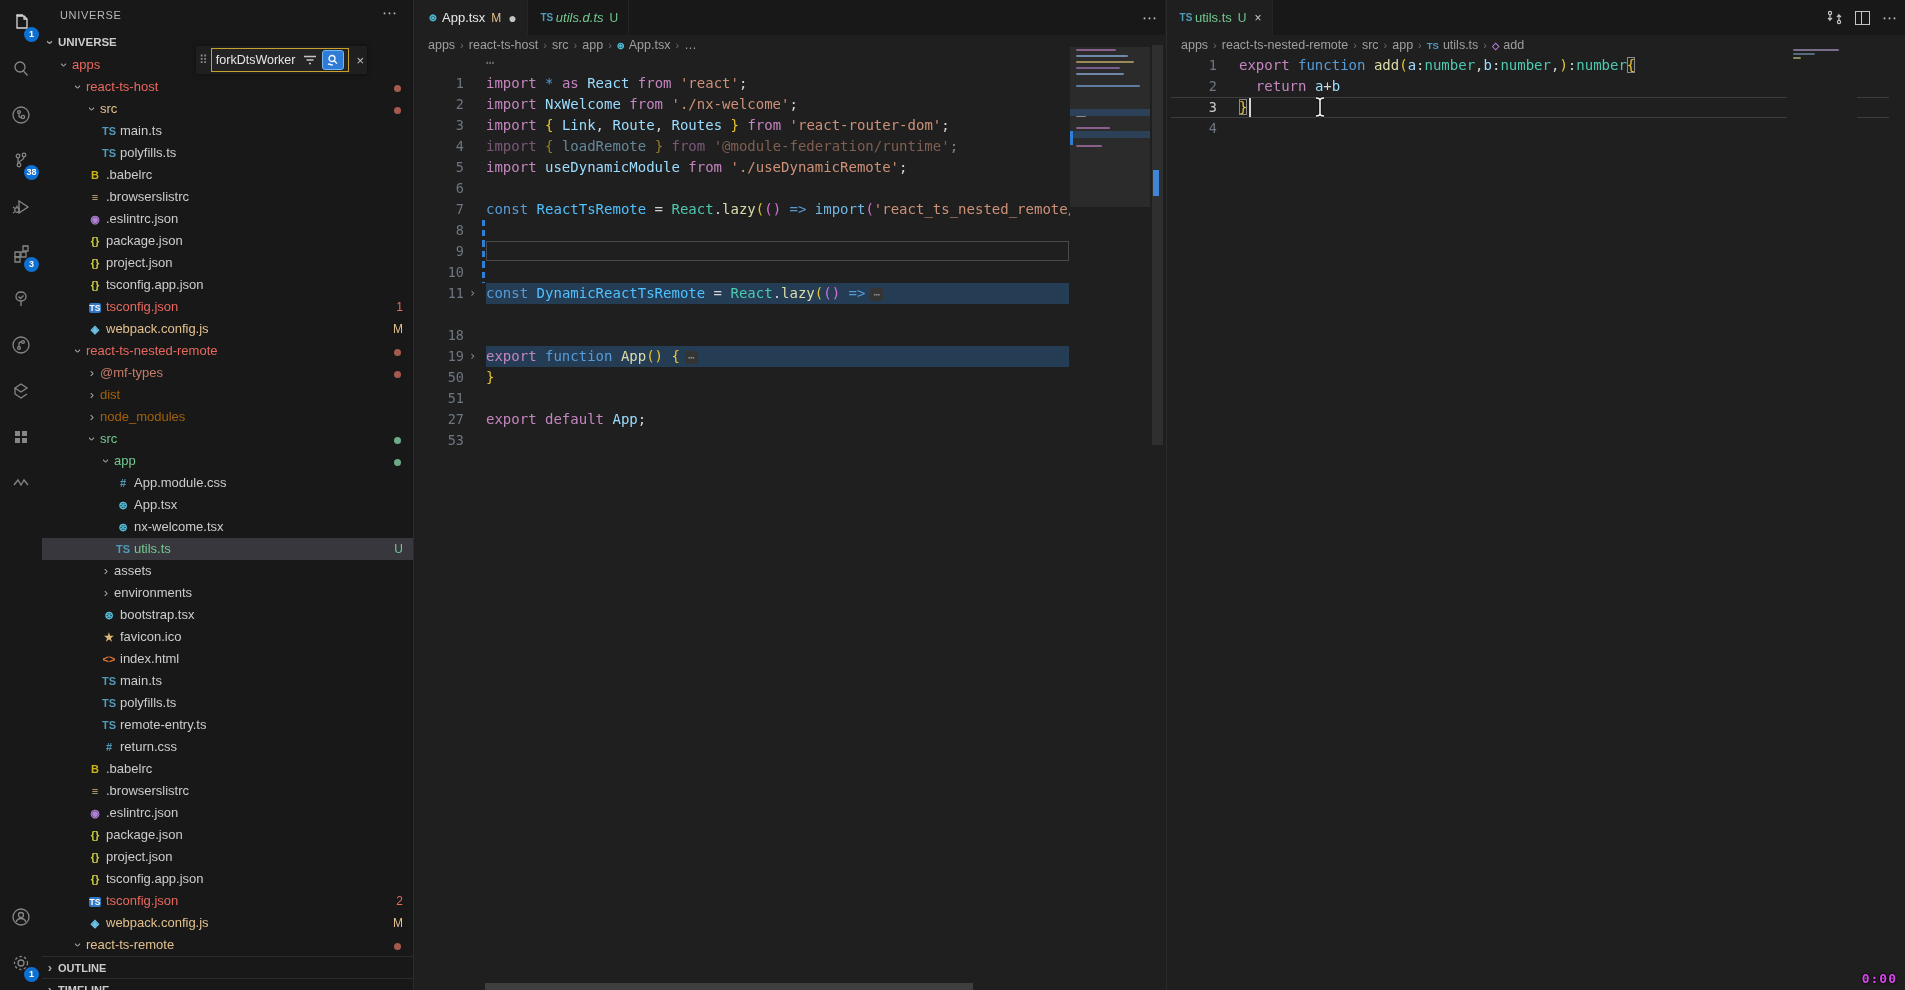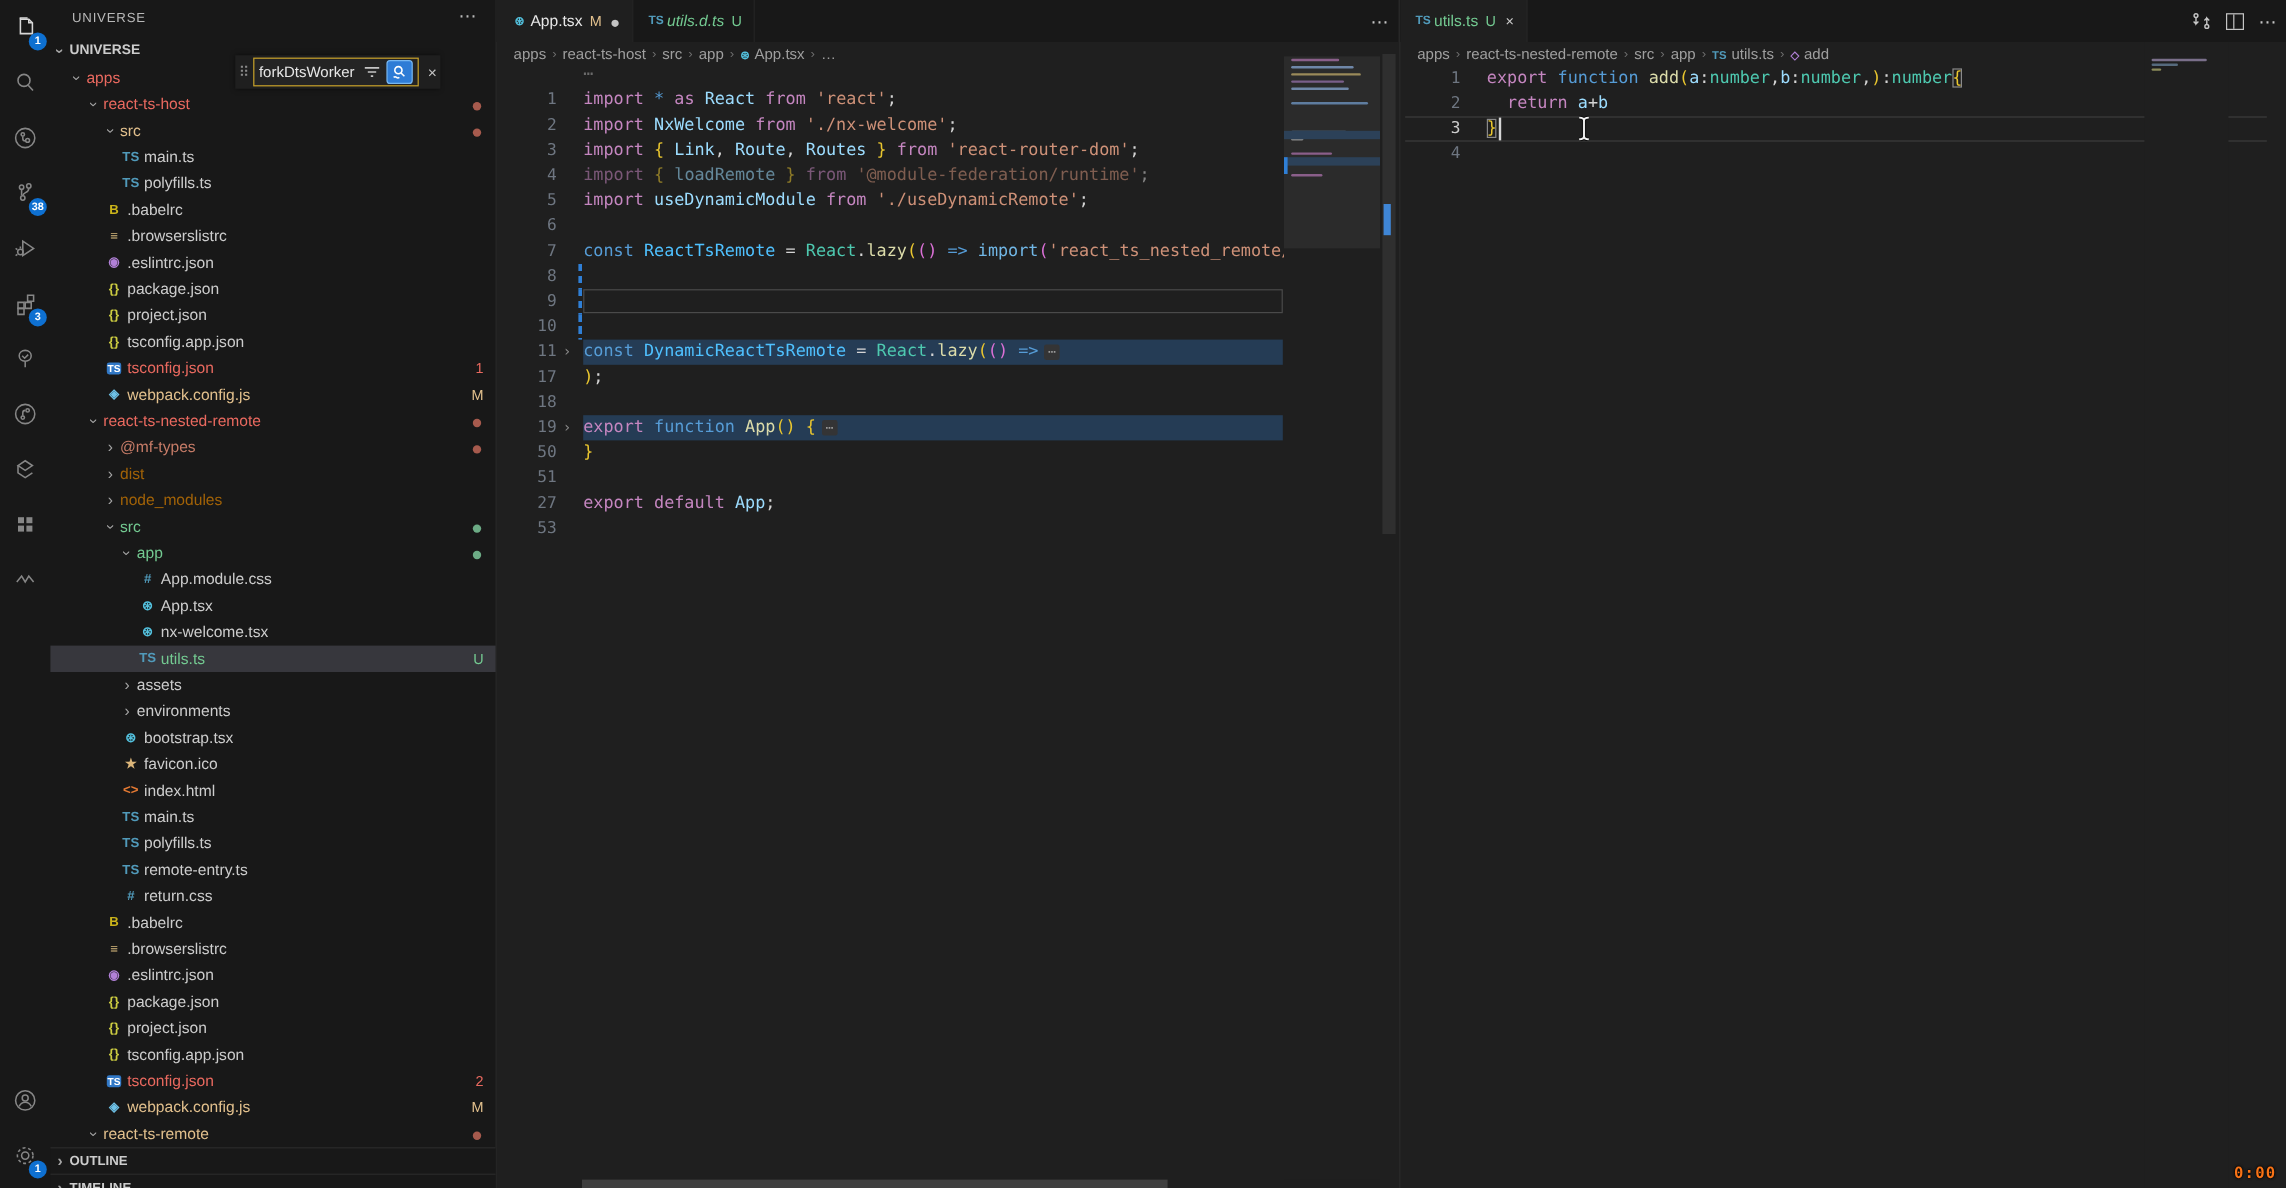--- a/index.html
+++ b/index.html
@@ -88,21 +88,21 @@
   .mm-slider{position:absolute;left:0;right:0;background:rgba(121,121,121,.14);}
   .mmline{position:absolute;height:2px;border-radius:1px;}
   .vscroll{position:absolute;width:15px;top:35px;bottom:0;}
   .vthumb{position:absolute;left:2px;width:11px;background:rgba(121,121,121,.18);}
   .ovr-blue{position:absolute;background:#3f86d6;}
   .hscroll{position:absolute;height:7px;background:#55555599;}
   .mm-git{position:absolute;width:3px;background:#2f7fd6;}
 
   
   #mouse{pointer-events:none;}
-  #rec-timer{right:8px;bottom:4px;font-family:"DejaVu Sans Mono",monospace;font-size:13px;font-weight:bold;color:#f97316;
+  #rec-timer{right:8px;bottom:4px;font-family:"DejaVu Sans Mono",monospace;font-size:13px;font-weight:bold;color:#d946ef;
     text-shadow:0 0 2px #000,0 0 2px #000;letter-spacing:1px;text-align:right;}
   .splitic{width:13px;height:12px;border:1px solid #c5c5c5;position:relative;}
   .splitic::after{content:"";position:absolute;left:5px;top:0;bottom:0;width:1px;background:#c5c5c5;}
 </style>
 </head>
 <body>
 
 <div id="window">
 
   <div id="activitybar" class="abs">
@@ -466,21 +466,20 @@
         <div class="cline" style="top: 164px; right: 0px;"><span class="lnum">7</span><span class="ltext"><span class="tk tk-kb">const</span><span class="tk tk-p"> </span><span class="tk tk-vc">ReactTsRemote</span><span class="tk tk-p"> = </span><span class="tk tk-ty">React</span><span class="tk tk-p">.</span><span class="tk tk-fn">lazy</span><span class="tk tk-b1">(</span><span class="tk tk-b2">()</span><span class="tk tk-p"> </span><span class="tk tk-kb">=&gt;</span><span class="tk tk-p"> </span><span class="tk tk-ik">import</span><span class="tk tk-b2">(</span><span class="tk tk-s">'react_ts_nested_remote/</span></span></div>
         <div class="gitbar" style="top: 185px; height: 21px;"></div>
         <div class="cline" style="top: 185px; right: 0px;"><span class="lnum">8</span><span class="ltext"></span></div>
         <div class="linebox" style="top: 206px;"></div>
         <div class="gitbar" style="top: 206px; height: 21px;"></div>
         <div class="cline" style="top: 206px; right: 0px;"><span class="lnum">9</span><span class="ltext"></span></div>
         <div class="gitbar" style="top: 227px; height: 21px;"></div>
         <div class="cline" style="top: 227px; right: 0px;"><span class="lnum">10</span><span class="ltext"></span></div>
         <div class="hlband" style="top: 248px;"></div>
         <div class="cline" style="top: 248px; right: 0px;"><span class="lnum">11</span><span class="gfold">›</span><span class="ltext"><span class="tk tk-kb">const</span><span class="tk tk-p"> </span><span class="tk tk-vc">DynamicReactTsRemote</span><span class="tk tk-p"> = </span><span class="tk tk-ty">React</span><span class="tk tk-p">.</span><span class="tk tk-fn">lazy</span><span class="tk tk-b1">(</span><span class="tk tk-b2">()</span><span class="tk tk-p"> </span><span class="tk tk-kb">=&gt;</span><span class="foldpill">⋯</span></span></div>
-        <div class="cline" style="top: 269px; right: 0px;"><span class="lnum">17</span><span class="ltext"><span class="tk tk-b1">)</span><span class="tk tk-p">;</span></span></div>
         <div class="cline" style="top: 290px; right: 0px;"><span class="lnum">18</span><span class="ltext"></span></div>
         <div class="hlband" style="top: 311px;"></div>
         <div class="cline" style="top: 311px; right: 0px;"><span class="lnum">19</span><span class="gfold">›</span><span class="ltext"><span class="tk tk-kw">export</span><span class="tk tk-p"> </span><span class="tk tk-kb">function</span><span class="tk tk-p"> </span><span class="tk tk-fn">App</span><span class="tk tk-b1">()</span><span class="tk tk-p"> </span><span class="tk tk-b1">{</span><span class="foldpill">⋯</span></span></div>
         <div class="cline" style="top: 332px; right: 0px;"><span class="lnum">50</span><span class="ltext"><span class="tk tk-b1">}</span></span></div>
         <div class="cline" style="top: 353px; right: 0px;"><span class="lnum">51</span><span class="ltext"></span></div>
         <div class="cline" style="top: 374px; right: 0px;"><span class="lnum">27</span><span class="ltext"><span class="tk tk-kw">export</span><span class="tk tk-p"> </span><span class="tk tk-kw">default</span><span class="tk tk-p"> </span><span class="tk tk-v">App</span><span class="tk tk-p">;</span></span></div>
         <div class="cline" style="top: 395px; right: 0px;"><span class="lnum">53</span><span class="ltext"></span></div>
       </div>
 
     <div class="minimap" style="left:656px;width:80px;top:35px;bottom:7px;">

